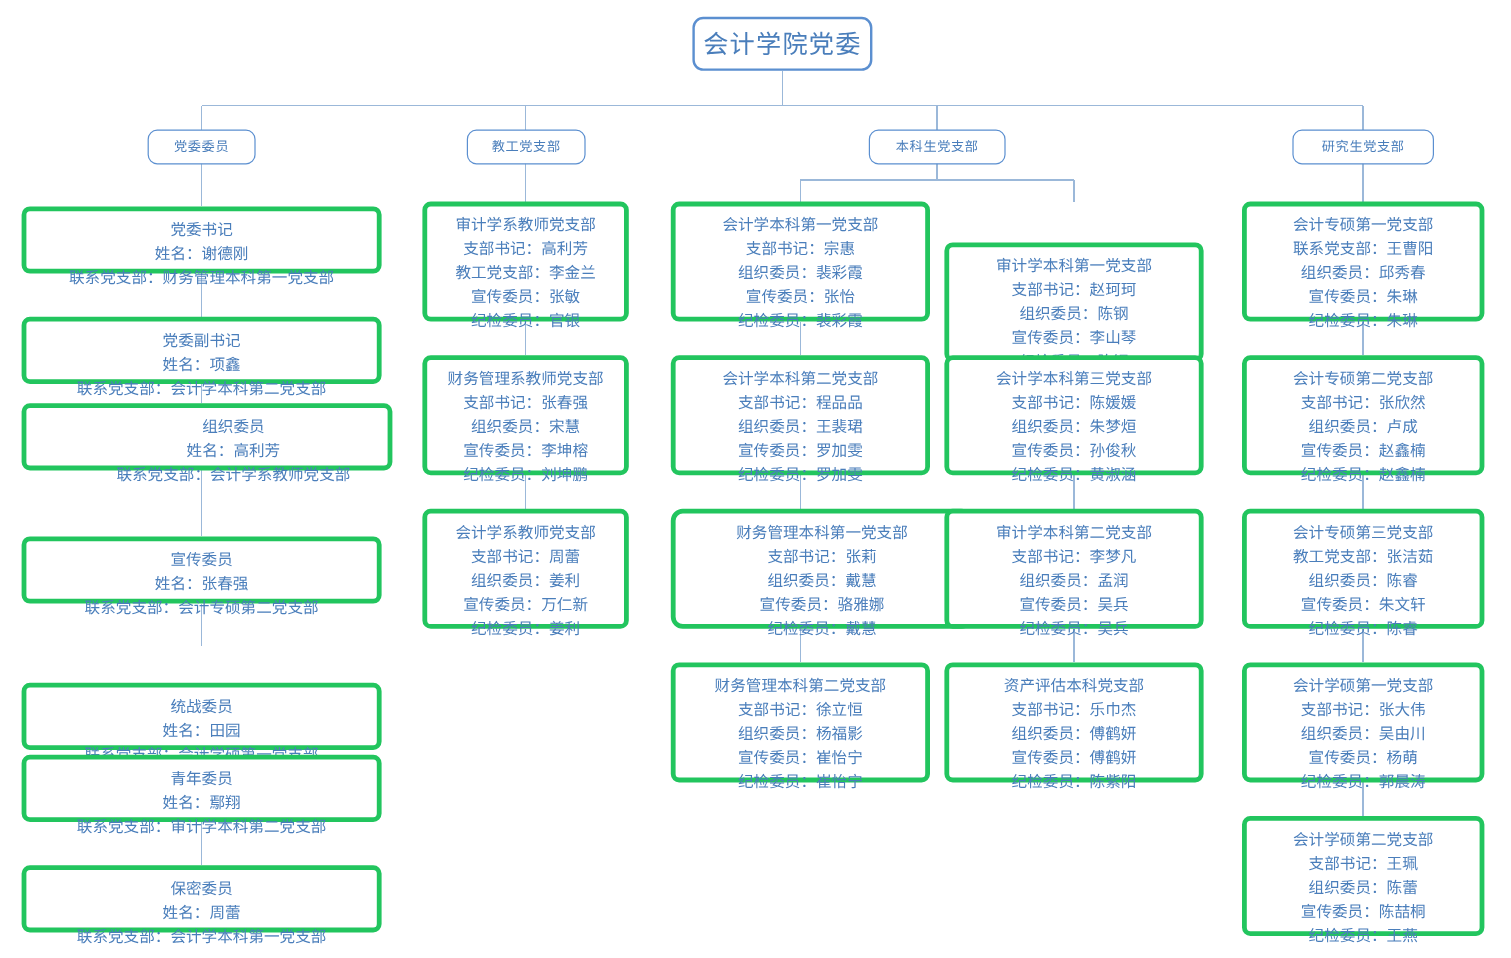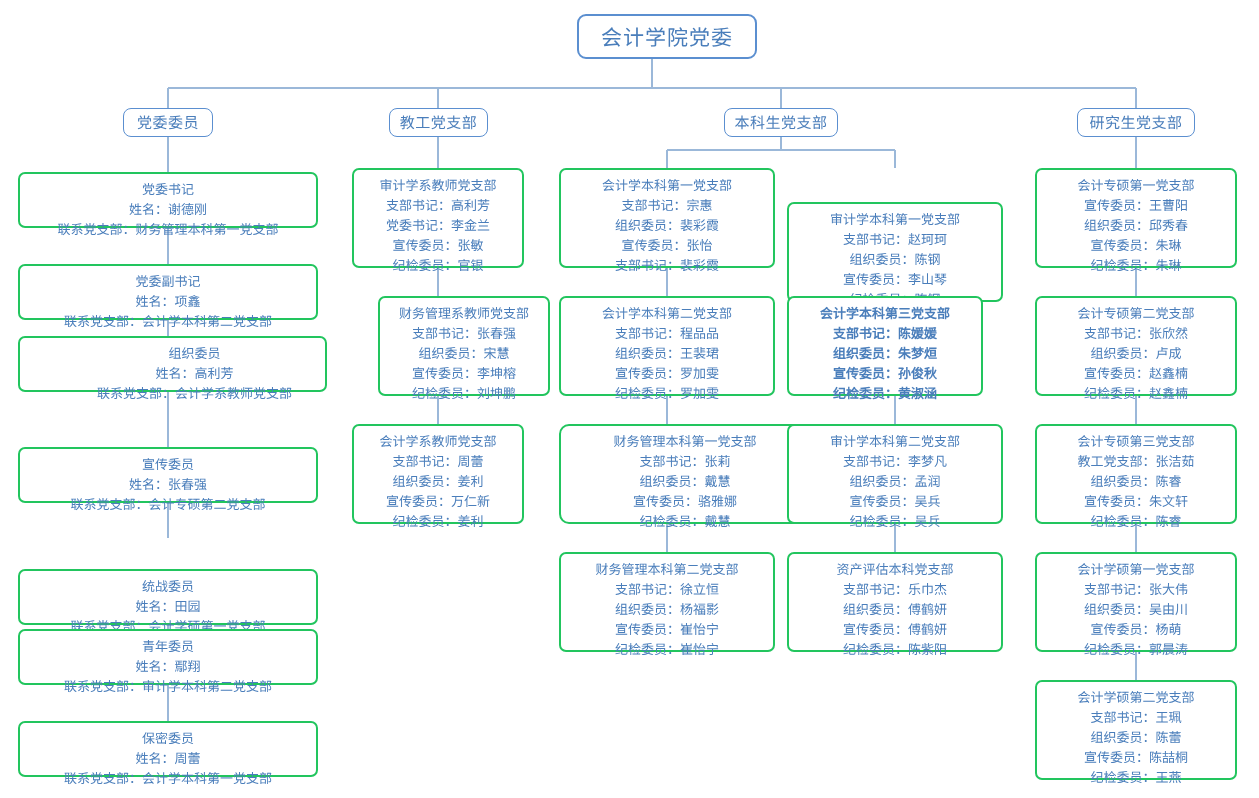--- a/index.html
+++ b/index.html
@@ -23,39 +23,39 @@
     position: absolute;
     left: 0;
     top: 0;
     width: 1259px;
     height: 798px;
     pointer-events: none;
   }
   .node {
     position: absolute;
     box-sizing: border-box;
-    border: 2px solid #22c55e;
+    border: 4px solid #22c55e;
     background: #ffffff;
     color: #4a7ebb;
     text-align: center;
     z-index: 2;
   }
   .node-root {
     border-radius: 9px;
     border-width: 2px;
     border-color: #5b8fd0;
     font-size: 21px;
     line-height: 44px;
     letter-spacing: 1px;
   }
   .node-branch {
     border-radius: 8px;
     border-width: 1.6px;
     border-color: #5b8fd0;
-    font-size: 15px;
+    font-size: 11px;
     line-height: 28px;
     letter-spacing: 0.5px;
   }
   .node-card {
     border-radius: 7px;
     padding: 6px 4px 7px 4px;
     font-size: 13px;
   }
   .card-title {
     display: block;
@@ -111,21 +111,21 @@
       <line x1="895" y1="524" x2="895" y2="552"></line>
 
       <line x1="1136" y1="136" x2="1136" y2="168"></line>
       <line x1="1136" y1="268" x2="1136" y2="296"></line>
       <line x1="1136" y1="396" x2="1136" y2="424"></line>
       <line x1="1136" y1="524" x2="1136" y2="552"></line>
       <line x1="1136" y1="652" x2="1136" y2="680"></line>
     </g>
   </svg>
 
-  <div class="node node-root" style="left:577px; top:14px; width:180px; height:45px;">
+  <div class="node node-root" style="left:577px; top:14px; width:150px; height:45px;">
     <span>会计学院党委</span>
   </div>
 
   <div class="node node-branch" style="left:123px; top:108px; width:90px; height:29px;">
     <span>党委委员</span>
   </div>
   <div class="node node-branch" style="left:389px; top:108px; width:99px; height:29px;">
     <span>教工党支部</span>
   </div>
   <div class="node node-branch" style="left:724px; top:108px; width:114px; height:29px;">
@@ -167,45 +167,45 @@
   </div>
   <div class="node node-card" style="left:18px; top:721px; width:300px; height:56px;">
     <span class="card-title">保密委员</span>
     <span class="card-line">姓名：周蕾</span>
     <span class="card-line">联系党支部：会计学本科第一党支部</span>
   </div>
 
   <div class="node node-card" style="left:352px; top:168px; width:172px; height:100px;">
     <span class="card-title">审计学系教师党支部</span>
     <span class="card-line">支部书记：高利芳</span>
-    <span class="card-line">党委书记：李金兰</span>
+    <span class="card-line">教工党支部：李金兰</span>
     <span class="card-line">宣传委员：张敏</span>
     <span class="card-line">纪检委员：官银</span>
   </div>
-  <div class="node node-card" style="left:352px; top:296px; width:172px; height:100px;margin-left:26px;">
+  <div class="node node-card" style="left:352px; top:296px; width:172px; height:100px;">
     <span class="card-title">财务管理系教师党支部</span>
     <span class="card-line">支部书记：张春强</span>
     <span class="card-line">组织委员：宋慧</span>
     <span class="card-line">宣传委员：李坤榕</span>
     <span class="card-line">纪检委员：刘坤鹏</span>
   </div>
   <div class="node node-card" style="left:352px; top:424px; width:172px; height:100px;">
     <span class="card-title">会计学系教师党支部</span>
     <span class="card-line">支部书记：周蕾</span>
     <span class="card-line">组织委员：姜利</span>
     <span class="card-line">宣传委员：万仁新</span>
     <span class="card-line">纪检委员：姜利</span>
   </div>
 
   <div class="node node-card" style="left:559px; top:168px; width:216px; height:100px;">
     <span class="card-title">会计学本科第一党支部</span>
     <span class="card-line">支部书记：宗惠</span>
     <span class="card-line">组织委员：裴彩霞</span>
     <span class="card-line">宣传委员：张怡</span>
-    <span class="card-line">支部书记：裴彩霞</span>
+    <span class="card-line">纪检委员：裴彩霞</span>
   </div>
   <div class="node node-card" style="left:559px; top:296px; width:216px; height:100px;">
     <span class="card-title">会计学本科第二党支部</span>
     <span class="card-line">支部书记：程品品</span>
     <span class="card-line">组织委员：王裴珺</span>
     <span class="card-line">宣传委员：罗加雯</span>
     <span class="card-line">纪检委员：罗加雯</span>
   </div>
   <div class="node node-card" style="left:559px; top:424px; width:252px; height:100px;border-radius:10px;">
     <span class="card-title">财务管理本科第一党支部</span>
@@ -222,21 +222,21 @@
     <span class="card-line">纪检委员：崔怡宁</span>
   </div>
 
   <div class="node node-card" style="left:787px; top:168px; width:216px; height:100px;margin-top:34px;">
     <span class="card-title">审计学本科第一党支部</span>
     <span class="card-line">支部书记：赵珂珂</span>
     <span class="card-line">组织委员：陈钢</span>
     <span class="card-line">宣传委员：李山琴</span>
     <span class="card-line">纪检委员：陈钢</span>
   </div>
-  <div class="node node-card" style="left:787px; top:296px; width:196px; height:100px;font-weight:bold;">
+  <div class="node node-card" style="left:787px; top:296px; width:216px; height:100px;">
     <span class="card-title">会计学本科第三党支部</span>
     <span class="card-line">支部书记：陈媛媛</span>
     <span class="card-line">组织委员：朱梦烜</span>
     <span class="card-line">宣传委员：孙俊秋</span>
     <span class="card-line">纪检委员：黄淑涵</span>
   </div>
   <div class="node node-card" style="left:787px; top:424px; width:216px; height:100px;">
     <span class="card-title">审计学本科第二党支部</span>
     <span class="card-line">支部书记：李梦凡</span>
     <span class="card-line">组织委员：孟润</span>
@@ -246,21 +246,21 @@
   <div class="node node-card" style="left:787px; top:552px; width:216px; height:100px;">
     <span class="card-title">资产评估本科党支部</span>
     <span class="card-line">支部书记：乐巾杰</span>
     <span class="card-line">组织委员：傅鹤妍</span>
     <span class="card-line">宣传委员：傅鹤妍</span>
     <span class="card-line">纪检委员：陈紫阳</span>
   </div>
 
   <div class="node node-card" style="left:1035px; top:168px; width:202px; height:100px;">
     <span class="card-title">会计专硕第一党支部</span>
-    <span class="card-line">宣传委员：王曹阳</span>
+    <span class="card-line">联系党支部：王曹阳</span>
     <span class="card-line">组织委员：邱秀春</span>
     <span class="card-line">宣传委员：朱琳</span>
     <span class="card-line">纪检委员：朱琳</span>
   </div>
   <div class="node node-card" style="left:1035px; top:296px; width:202px; height:100px;">
     <span class="card-title">会计专硕第二党支部</span>
     <span class="card-line">支部书记：张欣然</span>
     <span class="card-line">组织委员：卢成</span>
     <span class="card-line">宣传委员：赵鑫楠</span>
     <span class="card-line">纪检委员：赵鑫楠</span>

